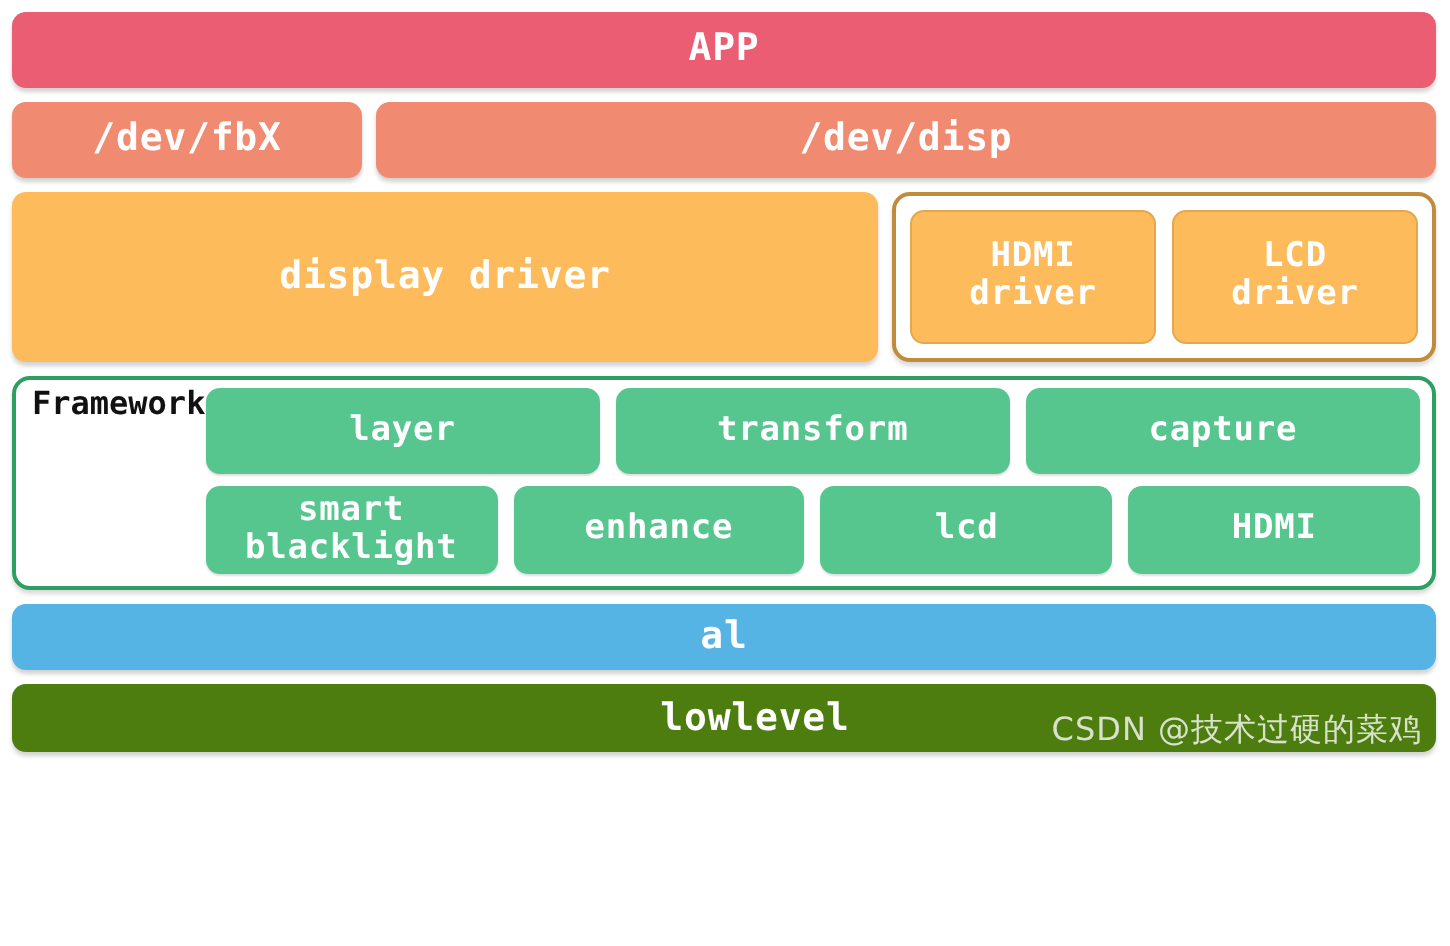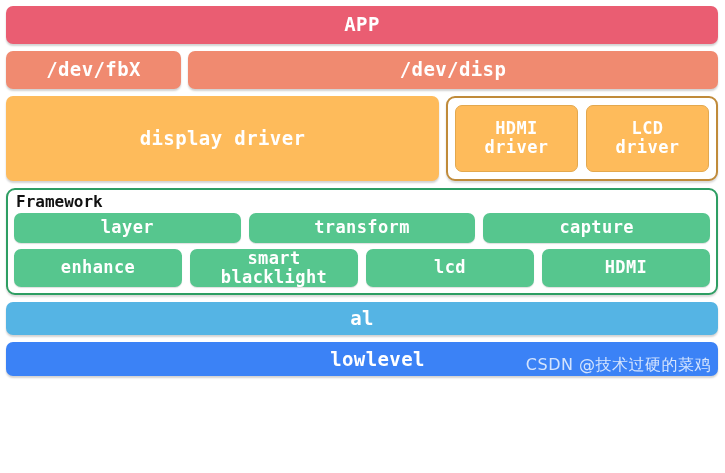--- a/index.html
+++ b/index.html
@@ -108,21 +108,21 @@
 
   
   .framework {
     box-sizing: border-box;
     height: 127px;
     border: 2px solid #2e9e63;
     border-radius: 9px;
     background: #ffffff;
     padding: 2px 6px 6px 6px;
     display: flex;
-    flex-direction: column;
+    flex-direction: row;
     box-shadow: 0 2px 2px rgba(0,0,0,0.15);
   }
   .framework-label {
     color: #111111;
     font-weight: bold;
     font-size: 16px;
     line-height: 19px;
     padding-left: 2px;
     font-family: "DejaVu Sans Mono", "Liberation Mono", monospace;
   }
@@ -151,21 +151,21 @@
   .al-bar {
     width: 100%;
     height: 100%;
     background: #55b4e4;
     font-size: 19px;
   }
   .row-low { height: 41px; }
   .low-bar {
     width: 100%;
     height: 100%;
-    background: #3b82f6;
+    background: #4d7c0f;
     font-size: 19px;
     padding-left: 31px;
   }
 
   
   .watermark {
     position: absolute;
     right: 14px;
     bottom: 6px;
     color: rgba(255,255,255,0.78);
@@ -205,23 +205,23 @@
 
   <div class="framework">
     <div class="framework-label">Framework</div>
     <div class="fw-grid">
       <div class="fw-row">
         <div class="block green">layer</div>
         <div class="block green">transform</div>
         <div class="block green">capture</div>
       </div>
       <div class="fw-row">
-        <div class="block green">enhance</div>
         <div class="block green">smart
 blacklight</div>
+        <div class="block green">enhance</div>
         <div class="block green">lcd</div>
         <div class="block green">HDMI</div>
       </div>
     </div>
   </div>
 
   <div class="row-al">
     <div class="block al-bar">al</div>
   </div>
 

